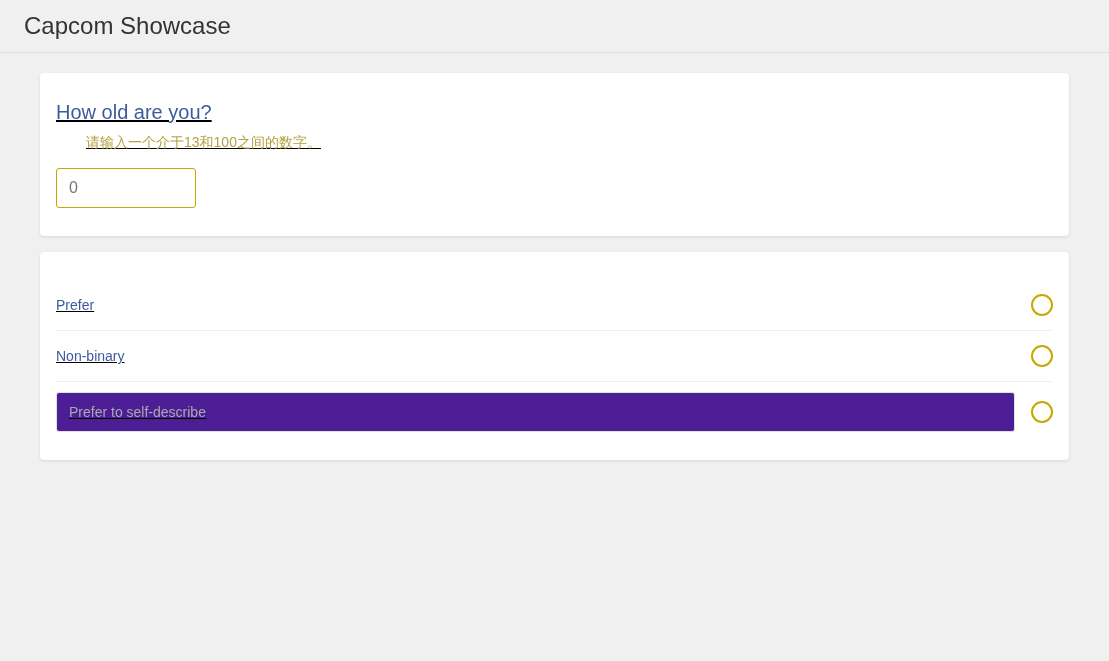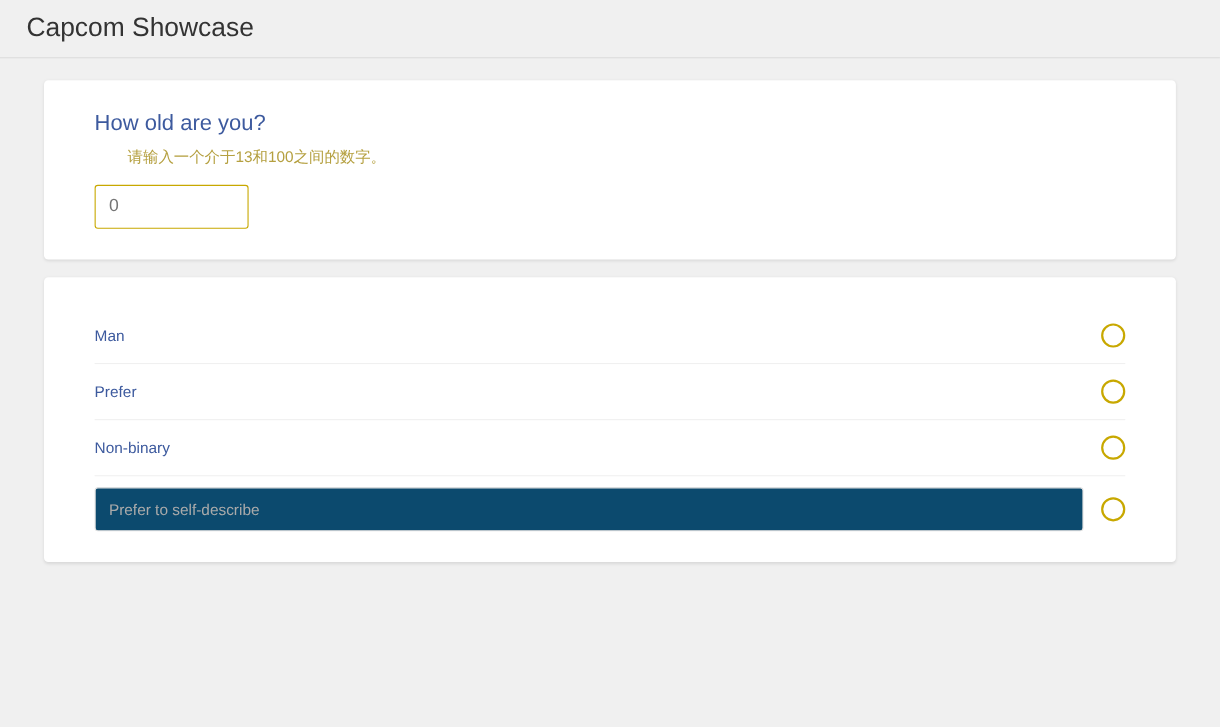--- a/index.html
+++ b/index.html
@@ -30,22 +30,23 @@
     .content {
       padding: 20px 40px;
       display: flex;
       flex-direction: column;
       gap: 16px;
     }
 
     .card {
       background: #fff;
       border-radius: 4px;
-      padding: 28px 46px;
+      padding: 28px 16px;
       box-shadow: 0 1px 3px rgba(0,0,0,0.1);
+      text-decoration: underline;
     }
 
     .question-title {
       font-size: 20px;
       color: #3d5a9e;
       font-weight: 500;
       margin-bottom: 10px;
     }
 
     .question-hint {
@@ -112,21 +113,21 @@
     }
 
     .self-describe-input {
       flex: 1;
       height: 40px;
       border: 1px solid #e0e0e0;
       border-radius: 3px;
       padding: 8px 12px;
       font-size: 14px;
       color: #aaa;
-      background: #0c4a6e;
+      background: #4c1d95;
       outline: none;
       margin-right: 16px;
     }
 
     .self-describe-input::placeholder {
       color: #aaa;
     }
   </style>
 </head>
 <body>
@@ -140,24 +141,20 @@
   <div class="card">
     <div class="question-title">How old are you?</div>
     <div class="question-hint">请输入一个介于13和100之间的数字。</div>
     <input class="age-input" type="number" placeholder="0" style="">
   </div>
 
   <div class="card">
 
     <div class="gender-options">
 
-      <div class="gender-option">
-        <span class="gender-option-label">Man</span>
-        <div class="gender-radio"></div>
-      </div>
 
       <div class="gender-option">
         <span class="gender-option-label">Prefer</span>
         <div class="gender-radio"></div>
       </div>
 
       <div class="gender-option">
         <span class="gender-option-label">Non-binary</span>
         <div class="gender-radio"></div>
       </div>

